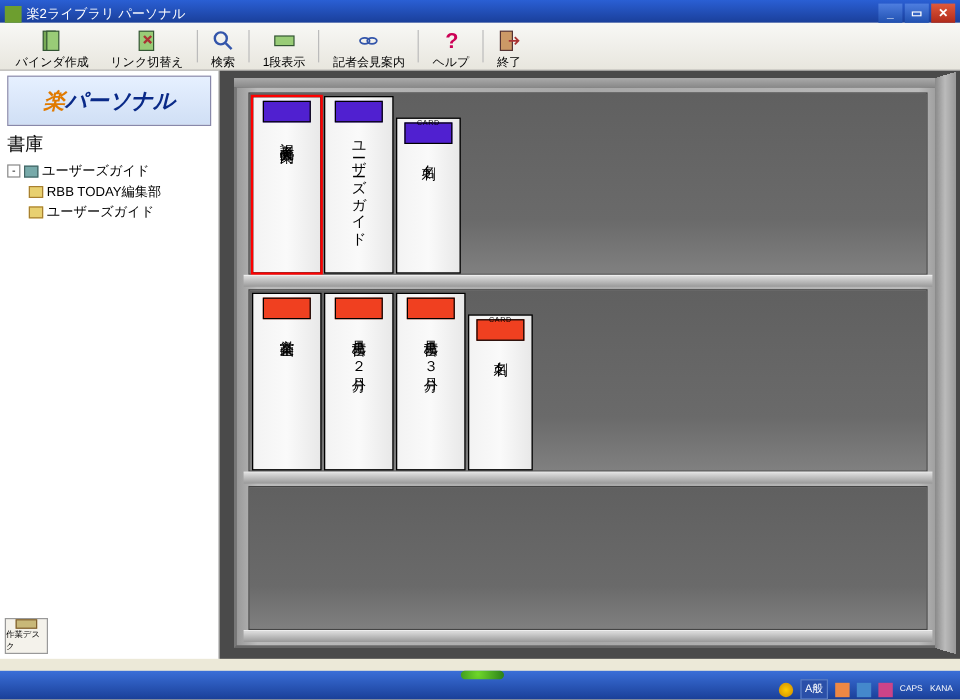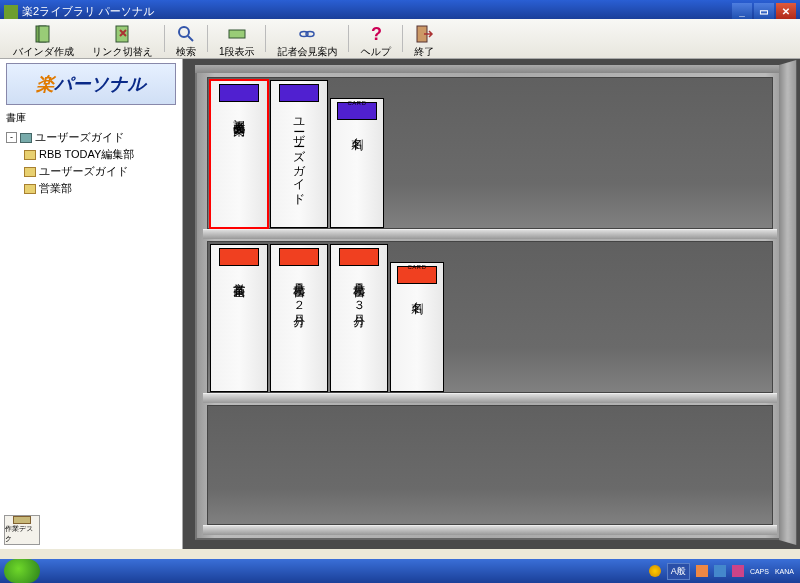--- a/index.html
+++ b/index.html
@@ -16,21 +16,21 @@
 .toolbar { height: 40px; background: linear-gradient(#f8f8f5,#e8e6de); border-bottom: 1px solid #aaa; display: flex; padding: 2px 4px; }
 .toolbtn { display: flex; flex-direction: column; align-items: center; padding: 2px 8px; cursor: pointer; border: 1px solid transparent; }
 .toolbtn .ticon { width: 20px; height: 20px; display: flex; align-items: center; justify-content: center; }
 .toolbtn span.label { font-size: 10px; margin-top: 1px; }
 .toolbar .sep { width: 1px; background: #bbb; margin: 4px 2px; }
 
 .mainrow { display: flex; height: 490px; }
 .sidebar { width: 183px; background: #fff; border-right: 1px solid #aaa; display: flex; flex-direction: column; }
 .logo { height: 42px; margin: 4px 6px 2px; background: linear-gradient(#e6f0ff,#d0dff5); border: 1px solid #88a; display: flex; align-items: center; justify-content: center; font-size: 18px; font-weight: bold; color: #0a2a88; font-style: italic; }
 .logo .g { color: #e07a00; }
-.treehdr { font-size: 10px; padding: 4px 6px 2px; }
+.treehdr { font-size: 15px; padding: 4px 6px 2px; }
 .tree { flex: 1; padding: 2px 4px; }
 .tree-item { padding: 1px 2px; white-space: nowrap; cursor: pointer; display: flex; align-items: center; }
 .tree-item .tw { width: 11px; height: 11px; border: 1px solid #888; display: inline-flex; align-items: center; justify-content: center; font-size: 9px; margin-right: 3px; background: #fff; line-height: 1; }
 .tree-item .fi { width: 12px; height: 10px; display: inline-block; margin-right: 3px; }
 .tree-item .fi.cab { background: #7aa; border: 1px solid #466; }
 .tree-item .fi.fo { background: #e8d070; border: 1px solid #a88030; }
 .tree-child { padding-left: 18px; }
 .deskbtn { margin: 4px; width: 36px; height: 30px; border: 1px solid #999; background: #f4f2eb; display: flex; flex-direction: column; align-items: center; justify-content: center; font-size: 7px; cursor: pointer; }
 .deskbtn .di { width: 18px; height: 14px; background: #c8b878; border: 1px solid #806030; }
 
@@ -47,21 +47,21 @@
 
 .binder { position: absolute; bottom: 0; width: 58px; background: linear-gradient(to right,#f3f3f3,#fafafa,#e8e8e8); border: 1px solid #000; cursor: pointer; display: flex; flex-direction: column; align-items: center; padding-top: 3px; }
 .binder.selected { outline: 2px solid #f00; outline-offset: -1px; }
 .binder .tab { width: 40px; height: 18px; border: 1px solid #000; margin-bottom: 4px; }
 .binder .tab.purple { background: #5020d0; }
 .binder .tab.red { background: #f04020; }
 .binder .cardlbl { position: absolute; top: 1px; font-size: 6px; letter-spacing: 0.5px; }
 .binder .bt { writing-mode: vertical-rl; text-orientation: upright; font-size: 12px; letter-spacing: 1px; line-height: 1.2; padding-top: 4px; }
 .binder.card { width: 54px; }
 
-.taskbar { position: absolute; left: 0; right: 0; bottom: 0; height: 24px; background: linear-gradient(#3a6fd8,#1a3f98); display: flex; align-items: center; }
+.taskbar { position: absolute; left: 0; right: 0; bottom: 0; height: 24px; background: linear-gradient(#3a6fd8,#1a3f98); display: flex; align-items: center; flex-direction: column; }
 .startbtn { width: 36px; height: 24px; background: radial-gradient(circle at 40% 40%, #6fd82a, #2a7f1a); border-radius: 12px; margin-left: 4px; }
 .tray { margin-left: auto; display: flex; align-items: center; gap: 6px; padding-right: 6px; color: #fff; font-size: 9px; }
 .tray .langbox { background: #2a4fa8; border: 1px solid #5a7fc8; padding: 1px 3px; }
 .tray .ti { width: 12px; height: 12px; display: inline-block; }
 </style>
 </head>
 <body>
 
 <div class="titlebar">
   <span class="icon"></span>
@@ -156,24 +156,20 @@
         </div>
       <div class="tree-child">
         <div class="tree-item">
             <span class="fi fo"></span>
             <span>RBB TODAY編集部</span>
           </div>
         <div class="tree-item">
             <span class="fi fo"></span>
             <span>ユーザーズガイド</span>
           </div>
-        <div class="tree-item">
-            <span class="fi fo"></span>
-            <span>営業部</span>
-          </div>
       </div>
     </div>
     <div class="deskbtn">
         <div class="di"></div>
         <span>作業デスク</span>
       </div>
   </div>
 
   <div class="content">
     <div class="cabinet">

